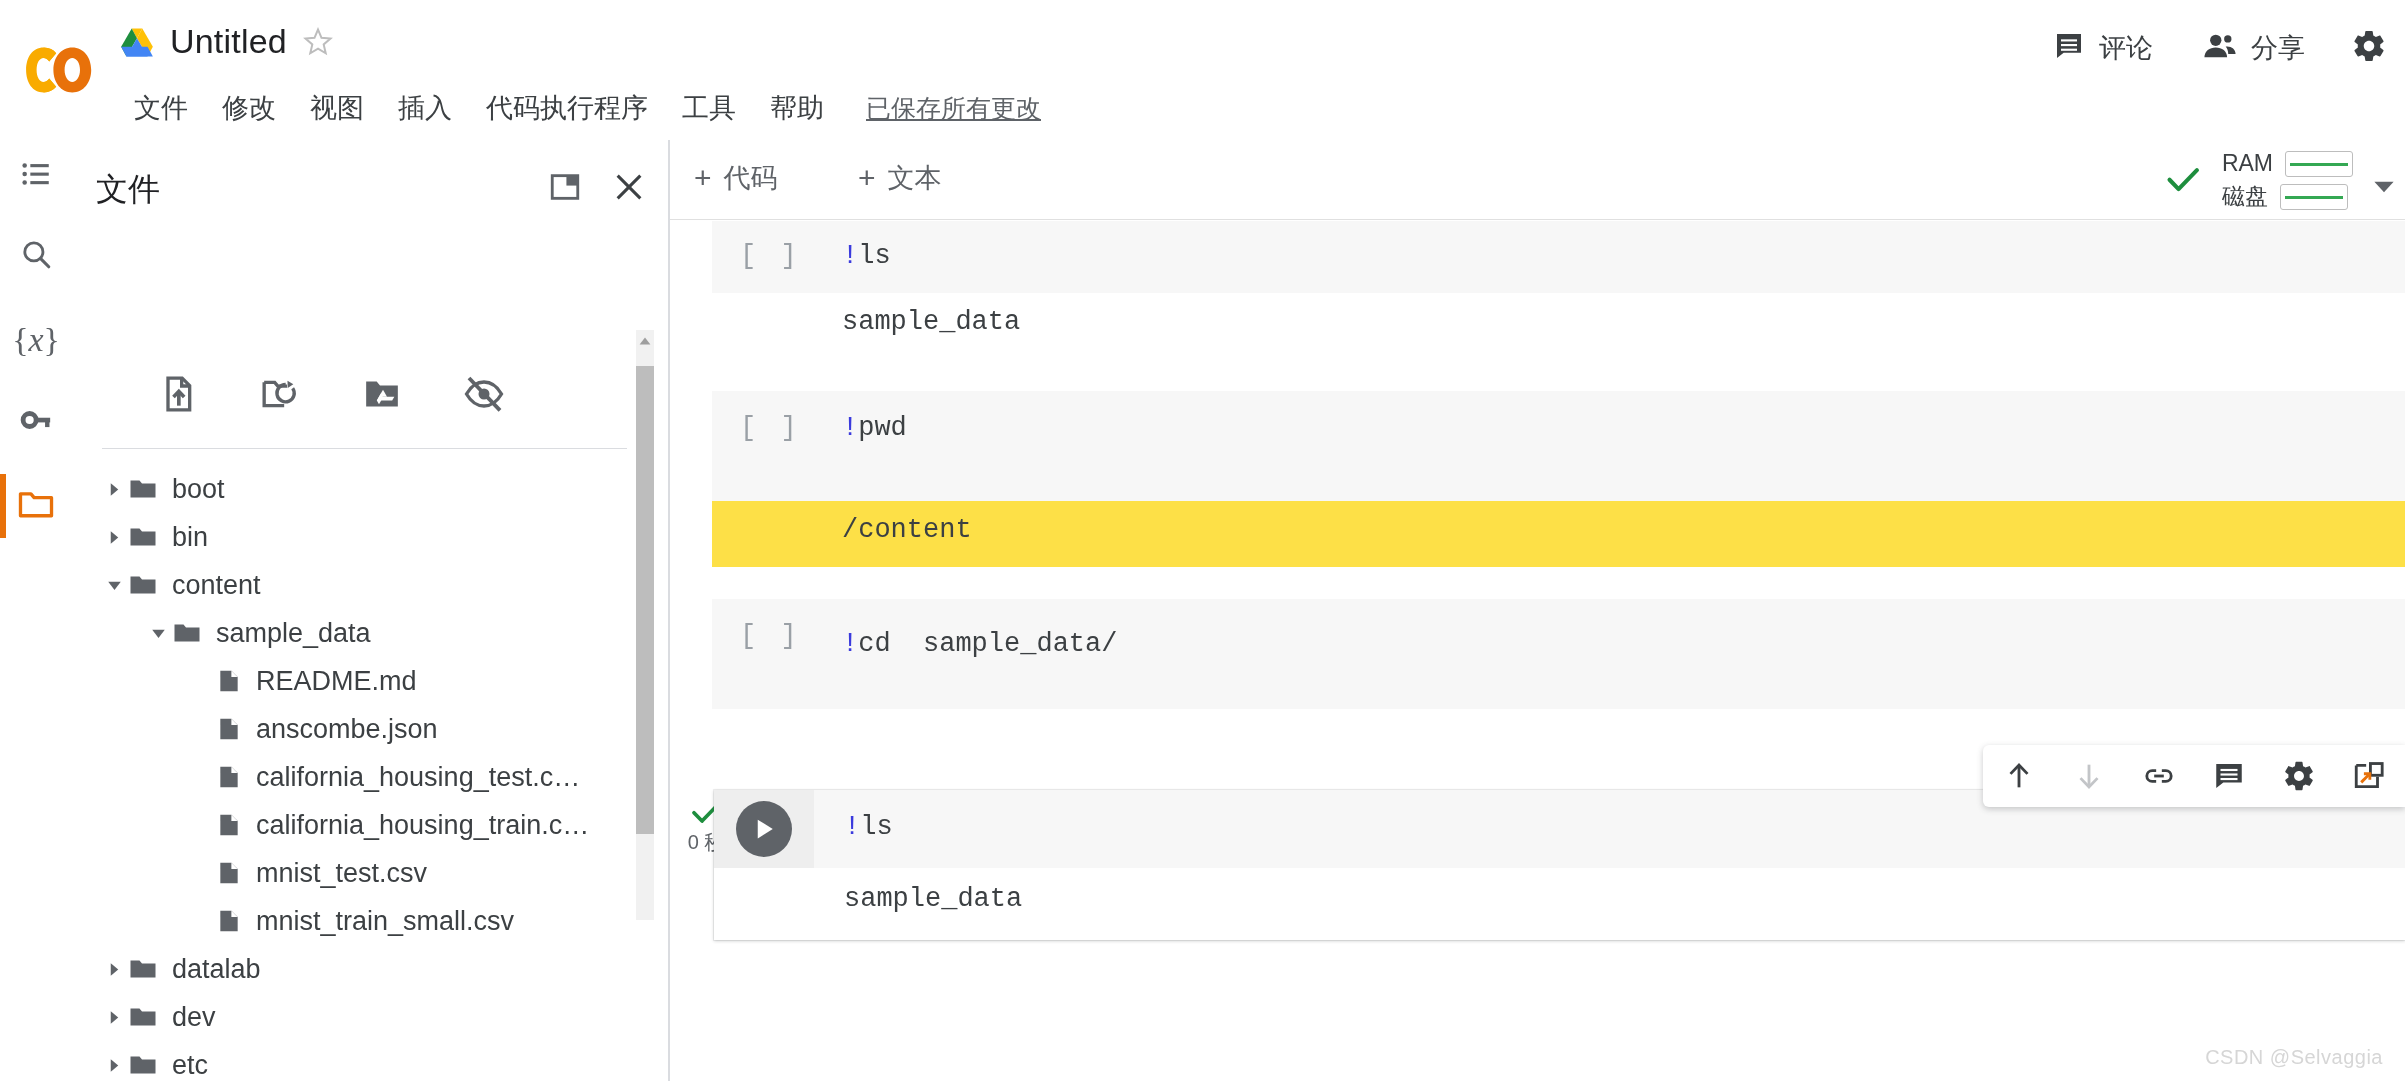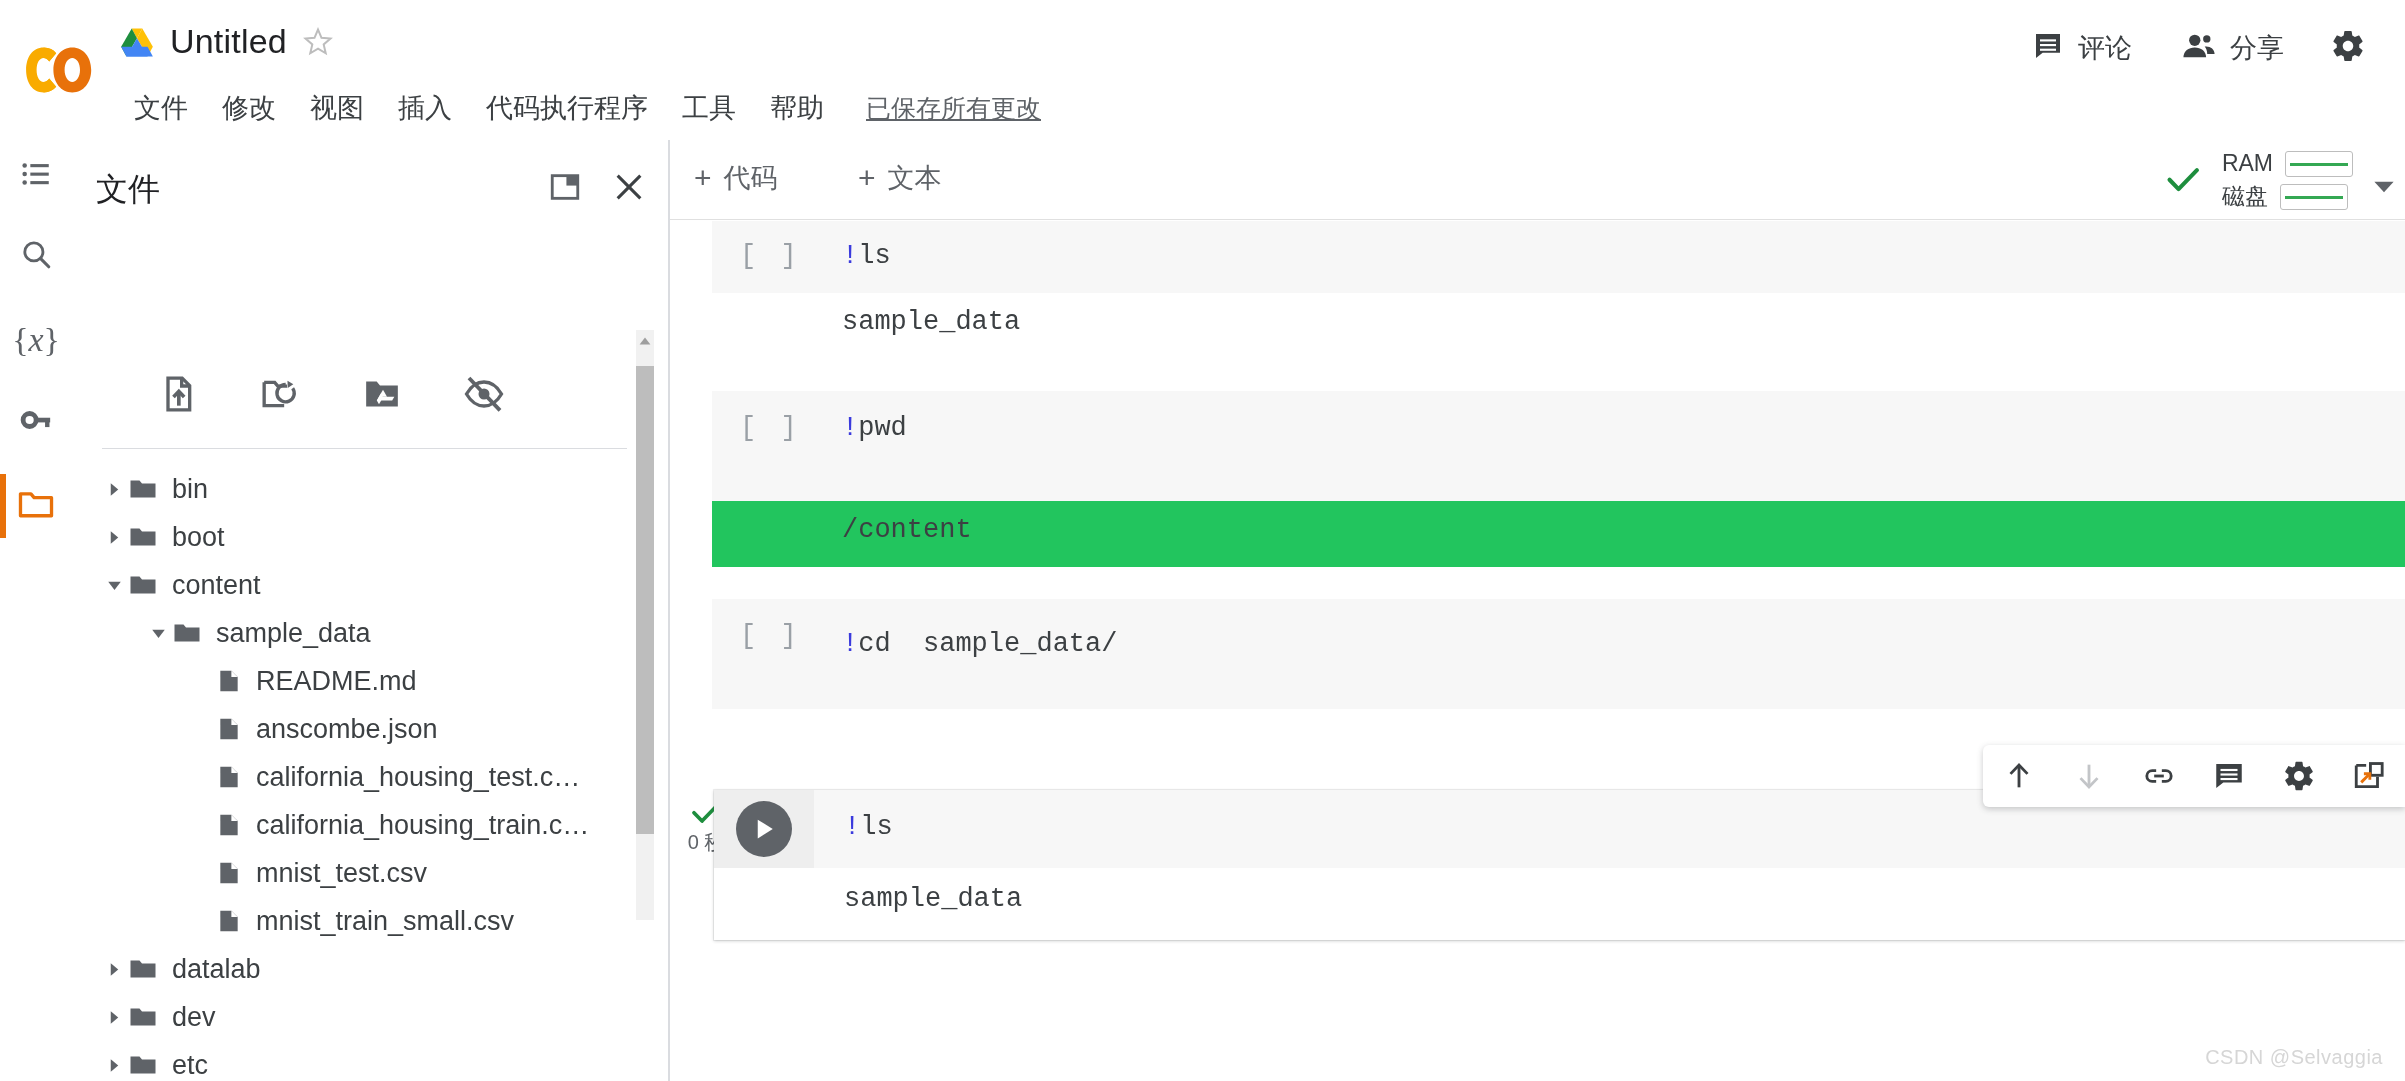--- a/index.html
+++ b/index.html
@@ -17,21 +17,21 @@
   .colab-logo { position: absolute; left: 24px; top: 35px; width: 70px; height: 70px; }
   .title-row { position: absolute; left: 120px; top: 22px; display:flex; align-items:center; gap:16px; }
   .drive-icon { width: 34px; height: 30px; }
   .doc-title { font-size: 34px; color: #202124; letter-spacing: .2px; }
   .star-icon { width: 30px; height: 30px; }
 
   .menubar { position:absolute; left:128px; top:88px; display:flex; align-items:center; gap:22px; }
   .menu-item { font-size: 27px; color: #3c4043; padding: 2px 6px; cursor:pointer; white-space:nowrap; }
   .saved-note { font-size:25px; color:#5f6368; text-decoration: underline; margin-left: 14px; white-space:nowrap; cursor:pointer;}
 
-  .topright { position:absolute; right: 33px; top: 22px; display:flex; align-items:center; gap: 30px; }
+  .topright { position:absolute; right: 12px; top: 22px; display:flex; align-items:center; gap: 30px; }
   .tr-btn { display:flex; align-items:center; gap:14px; cursor:pointer; padding: 6px 10px; }
   .tr-btn span.lbl { font-size:27px; color:#3c4043; white-space:nowrap;}
   .gear-wrap { padding: 6px; cursor:pointer; }
 
   
   .rail { position:absolute; left:0; top:140px; width:72px; height:941px; background:#fff; }
   .rail-btn { position:absolute; left:0; width:72px; height:72px; display:flex; align-items:center; justify-content:center; cursor:pointer; }
   .rail-active-bar { position:absolute; left:0; width:6px; height:64px; background:#e8710a; }
 
   
@@ -279,34 +279,34 @@
           <span class="twist">
             <svg viewBox="0 0 10 12" width="13" height="15">
               <path d="M2 1 L8 6 L2 11 Z" fill="#5f6368"></path>
             </svg>
           </span>
           <span class="ficon">
             <svg viewBox="0 0 24 24" width="30" height="30">
               <path d="M2 5.2 h7.2 l2 2.4 h10.8 v11.2 h-20 Z" fill="#5f6368"></path>
             </svg>
           </span>
-          <span class="tlabel">bin</span>
+          <span class="tlabel">boot</span>
         </div>
         <div class="trow" style="padding-left: 28px;">
           <span class="twist">
             <svg viewBox="0 0 10 12" width="13" height="15">
               <path d="M2 1 L8 6 L2 11 Z" fill="#5f6368"></path>
             </svg>
           </span>
           <span class="ficon">
             <svg viewBox="0 0 24 24" width="30" height="30">
               <path d="M2 5.2 h7.2 l2 2.4 h10.8 v11.2 h-20 Z" fill="#5f6368"></path>
             </svg>
           </span>
-          <span class="tlabel">boot</span>
+          <span class="tlabel">bin</span>
         </div>
         <div class="trow" style="padding-left: 28px; align-items: center;">
           <span class="twist">
             <svg viewBox="0 0 12 10" width="15" height="13">
               <path d="M1 2 L11 2 L6 8.5 Z" fill="#5f6368"></path>
             </svg>
           </span>
           <span class="ficon">
             <svg viewBox="0 0 24 24" width="30" height="30">
               <path d="M2 5.2 h7.2 l2 2.4 h10.8 v11.2 h-20 Z" fill="#5f6368"></path>
@@ -491,21 +491,21 @@
         <div style="position:relative;height:68px;background:#fff;">
           <span class="out-txt" style="top:14px;">sample_data</span>
         </div>
       </div>
 
       <div class="cell" style="top:170px;">
         <div class="code-area" style="height:110px;">
           <span class="prompt" style="top:22px;">[ ]</span>
           <span class="code-txt" style="top:22px;"><span class="bang">!</span><span>pwd</span></span>
         </div>
-        <div style="position:relative;height:66px;background:#22c55e;">
+        <div style="position:relative;height:66px;background:#fde047;">
           <span class="out-txt" style="top:14px;">/content</span>
         </div>
       </div>
 
       <div class="cell" style="top:378px;">
         <div class="code-area" style="height:110px;">
           <span class="prompt" style="top:22px;">[ ]</span>
           <span class="code-txt" style="top:22px;margin-top:8px;"><span class="bang">!</span><span>cd  sample_data/</span></span>
         </div>
       </div>

